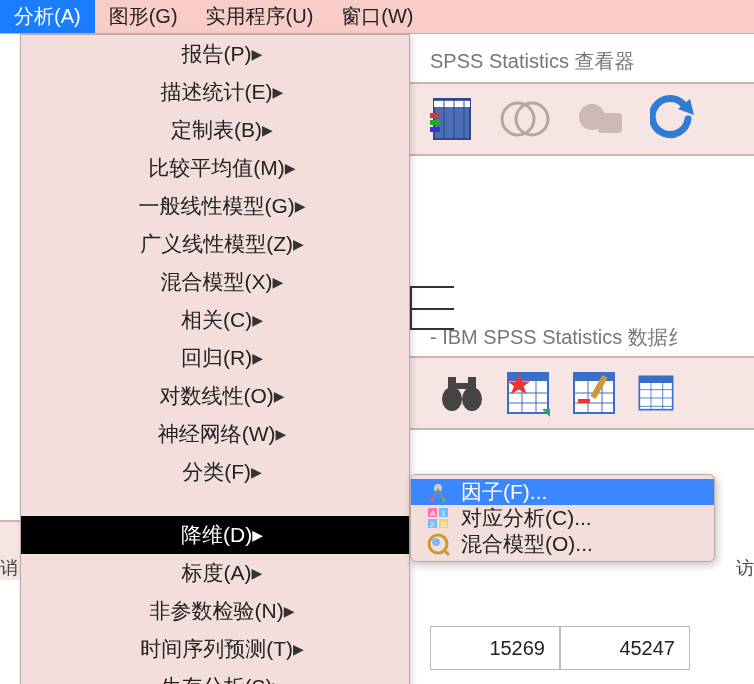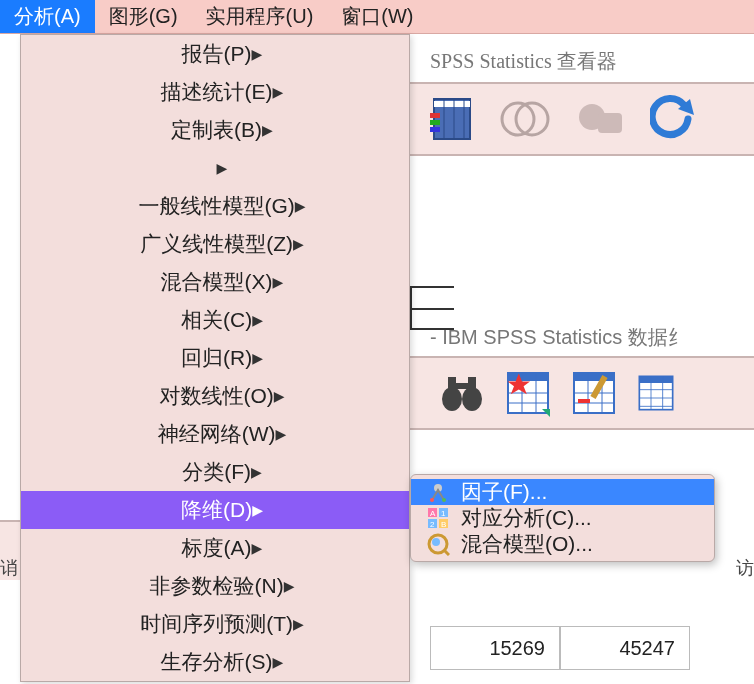--- a/index.html
+++ b/index.html
@@ -35,21 +35,20 @@
 
   
   .viewer-title {
     position: absolute;
     top: 42px;
     left: 430px;
     right: 0;
     font-size: 20px;
     color: #777;
     padding: 6px 0;
-    font-family: Liberation Serif, serif;
   }
   .toolbar1 {
     position: absolute;
     top: 82px;
     left: 410px;
     right: 0;
     height: 74px;
     border-top: 2px solid #c9b4b2;
     border-bottom: 2px solid #c9b4b2;
     background: #f7e5e3;
@@ -125,22 +124,23 @@
     justify-content: center;
     font-size: 21px;
     color: #222;
     cursor: default;
   }
   .dropdown-item .arrow {
     font-size: 14px;
     color: #333;
   }
   .dropdown-item.highlight {
-    background: #8b5cf6;
+    background: #000000;
     color: #fff;
+    margin-top: 25px;
   }
   .dropdown-item.highlight .arrow { color: #fff; }
 
   
   .submenu {
     position: absolute;
     top: 474px;
     left: 410px;
     width: 305px;
     background: #f3dedc;
@@ -317,20 +317,21 @@
     </div>
   <div class="dropdown-item">
       <span>描述统计(E)</span>
       <span class="arrow">▶</span>
     </div>
   <div class="dropdown-item">
       <span>定制表(B)</span>
       <span class="arrow">▶</span>
     </div>
   <div class="dropdown-item">
+      <span>比较平均值(M)</span>
       <span class="arrow">▶</span>
     </div>
   <div class="dropdown-item">
       <span>一般线性模型(G)</span>
       <span class="arrow">▶</span>
     </div>
   <div class="dropdown-item">
       <span>广义线性模型(Z)</span>
       <span class="arrow">▶</span>
     </div>

